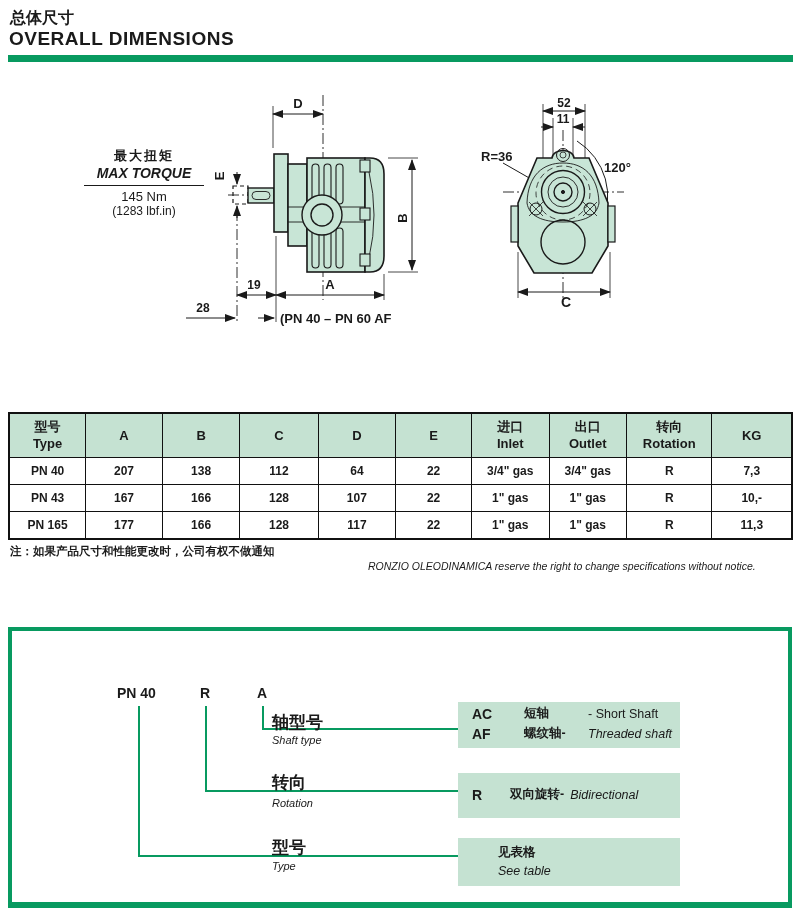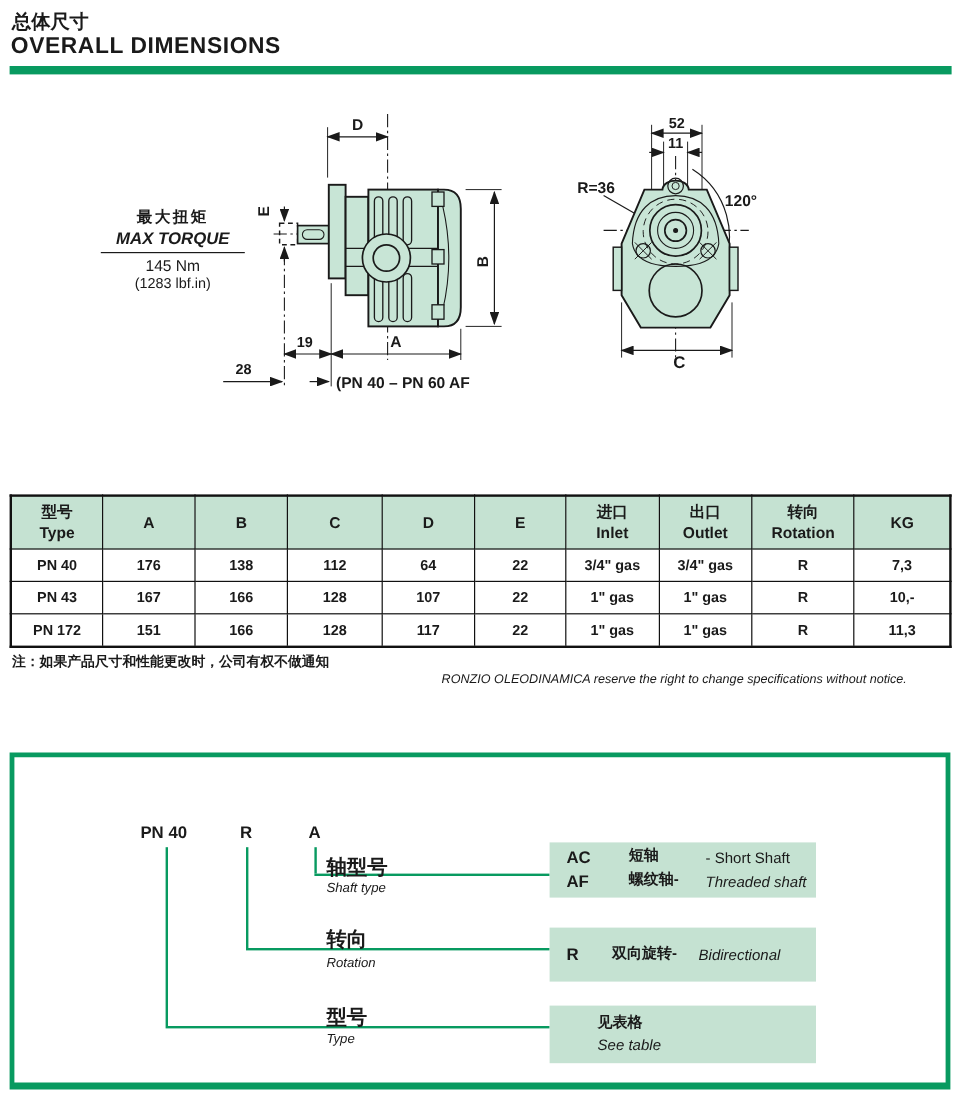--- a/index.html
+++ b/index.html
@@ -3,21 +3,21 @@
 <meta charset="utf-8">
 <style>
   html,body{margin:0;padding:0;background:#fff;}
   body{width:800px;height:912px;position:relative;font-family:"Liberation Sans",sans-serif;color:#1a1a1a;overflow:hidden;}
   .abs{position:absolute;}
   
   .title-zh{left:10px;top:8px;font-size:16px;font-weight:bold;}
   .title-en{left:9px;top:28px;font-size:19px;font-weight:bold;letter-spacing:.5px;}
   .rule{left:8px;top:55px;width:785px;height:7px;}
   
-  .torque{left:84px;top:172px;width:120px;text-align:center;}
+  .torque{left:84px;top:147px;width:120px;text-align:center;}
   .torque .t-zh{font-size:13px;font-weight:bold;letter-spacing:2px;}
   .torque .t-en{font-size:14px;font-weight:bold;font-style:italic;padding-bottom:4px;border-bottom:1.5px solid #1a1a1a;}
   .torque .t-v1{font-size:13px;padding-top:3px;}
   .torque .t-v2{font-size:12px;}
   svg text{font-family:"Liberation Sans",sans-serif;font-weight:bold;fill:#1a1a1a;}
   
   table.spec{position:absolute;left:8px;top:412px;width:785px;border-collapse:collapse;table-layout:fixed;}
   table.spec th,table.spec td{border:1px solid #111;text-align:center;vertical-align:middle;}
   table.spec{border:2px solid #111;}
   table.spec th{background:#c5e2d2;height:43px;font-size:13px;font-weight:bold;padding:0;}
@@ -28,21 +28,21 @@
   .note-en{left:368px;top:560px;font-size:10.5px;font-style:italic;}
   
   .obox{left:8px;top:627px;width:784px;height:281px;border-style:solid;border-color:#089a60;border-width:4px 4px 6px 4px;box-sizing:border-box;}
   .obox-title{left:333px;top:10px;font-size:15px;font-weight:bold;}
   .code{top:54px;font-size:14px;font-weight:bold;}
   .vline{width:2px;background:#089a60;}
   .hline{height:2px;background:#089a60;}
   .branch-zh{font-size:17px;font-weight:bold;}
   .branch-en{font-size:11px;font-style:italic;text-align:right;}
   .gbox{background:#c5e2d2;width:222px;box-sizing:border-box;}
-  .opt-row{display:flex;align-items:flex-end;padding:3px 0 0 14px;font-size:12.5px;}
+  .opt-row{display:flex;align-items:center;padding:3px 0 0 14px;font-size:12.5px;}
   .opt-code{width:52px;font-weight:bold;font-size:14px;}
   .opt-zh{width:64px;font-weight:bold;}
   .it{font-style:italic;}
 </style>
 </head>
 <body>
 
 <div class="abs title-zh">总体尺寸</div>
 <div class="abs title-en">OVERALL DIMENSIONS</div>
 <div class="abs rule" style="background:#089a60"></div>
@@ -211,21 +211,21 @@
             <div>转向</div>
             <div>Rotation</div>
           </div>
         </th>
       <th>KG</th>
     </tr>
   </thead>
   <tbody>
     <tr>
       <td>PN 40</td>
-        <td>176</td>
+        <td>207</td>
         <td>138</td>
         <td>112</td>
         <td>64</td>
         <td>22</td>
         <td>3/4" gas</td>
         <td>3/4" gas</td>
         <td>R</td>
         <td>7,3</td>
     </tr>
     <tr>
@@ -234,22 +234,22 @@
         <td>166</td>
         <td>128</td>
         <td>107</td>
         <td>22</td>
         <td>1" gas</td>
         <td>1" gas</td>
         <td>R</td>
         <td>10,-</td>
     </tr>
     <tr>
-      <td>PN 172</td>
-        <td>151</td>
+      <td>PN 165</td>
+        <td>177</td>
         <td>166</td>
         <td>128</td>
         <td>117</td>
         <td>22</td>
         <td>1" gas</td>
         <td>1" gas</td>
         <td>R</td>
         <td>11,3</td>
     </tr>
   </tbody>
@@ -288,21 +288,21 @@
       <span class="opt-code">AF</span>
       <span class="opt-zh">螺纹轴-</span>
       <span class="it">Threaded shaft</span>
     </div>
   </div>
 
   <div class="abs gbox" style="left:446px;top:142px;height:45px">
     <div class="opt-row" style="padding-top:13px">
       <span class="opt-code" style="width:38px">R</span>
       <span style="font-weight:bold">双向旋转-</span>
-      <span class="it" style="margin-left:18px">Bidirectional</span>
+      <span class="it" style="margin-left:6px">Bidirectional</span>
     </div>
   </div>
 
   <div class="abs gbox" style="left:446px;top:207px;height:48px">
     <div style="padding:6px 0 0 40px;font-size:12.5px;font-weight:bold">见表格</div>
     <div class="it" style="padding:3px 0 0 40px;font-size:12.5px">See table</div>
   </div>
 </div>
 
 </body></html>

